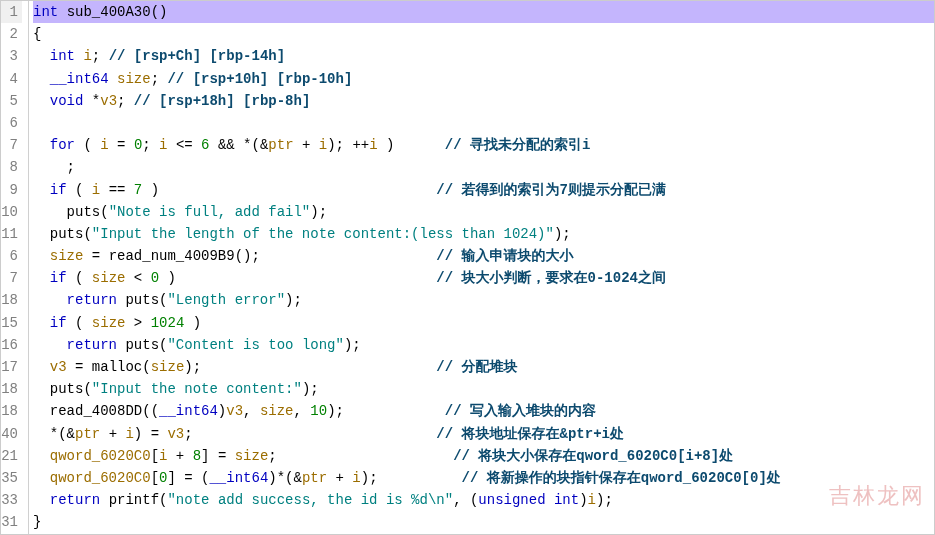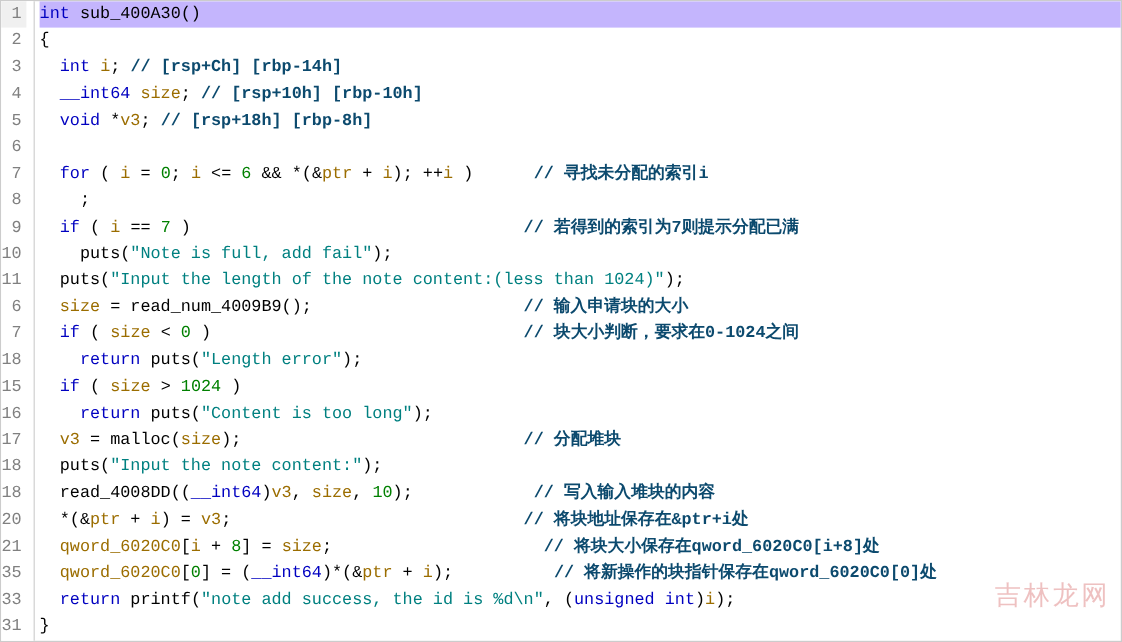--- a/index.html
+++ b/index.html
@@ -77,21 +77,21 @@
       <div class="line">10</div>
       <div class="line">11</div>
       <div class="line">6</div>
       <div class="line">7</div>
       <div class="line">18</div>
       <div class="line">15</div>
       <div class="line">16</div>
       <div class="line">17</div>
       <div class="line">18</div>
       <div class="line">18</div>
-      <div class="line">20</div>
+      <div class="line">40</div>
       <div class="line">21</div>
       <div class="line">35</div>
       <div class="line">33</div>
       <div class="line">31</div>
     </div>
   <div class="code" id="code"><div class="line current"><span class="type">int</span><span class="op"> </span><span class="id-func">sub_400A30</span><span class="op">()</span></div><div class="line"><span class="braces">{</span></div><div class="line"><span class="op">  </span><span class="type">int</span><span class="op"> </span><span class="var">i</span><span class="op">; </span><span class="c">// [rsp+Ch] [rbp-14h]</span></div><div class="line"><span class="op">  </span><span class="type">__int64</span><span class="op"> </span><span class="var">size</span><span class="op">; </span><span class="c">// [rsp+10h] [rbp-10h]</span></div><div class="line"><span class="op">  </span><span class="type">void</span><span class="op"> *</span><span class="var">v3</span><span class="op">; </span><span class="c">// [rsp+18h] [rbp-8h]</span></div><div class="line"><span class="op"> </span></div><div class="line"><span class="op">  </span><span class="kw">for</span><span class="op"> ( </span><span class="var">i</span><span class="op"> = </span><span class="num">0</span><span class="op">; </span><span class="var">i</span><span class="op"> &lt;= </span><span class="num">6</span><span class="op"> &amp;&amp; *(&amp;</span><span class="var">ptr</span><span class="op"> + </span><span class="var">i</span><span class="op">); ++</span><span class="var">i</span><span class="op"> )      </span><span class="c">// 寻找未分配的索引i</span></div><div class="line"><span class="op">    ;</span></div><div class="line"><span class="op">  </span><span class="kw">if</span><span class="op"> ( </span><span class="var">i</span><span class="op"> == </span><span class="num">7</span><span class="op"> )                                 </span><span class="c">// 若得到的索引为7则提示分配已满</span></div><div class="line"><span class="op">    </span><span class="id-func">puts</span><span class="op">(</span><span class="s">"Note is full, add fail"</span><span class="op">);</span></div><div class="line"><span class="op">  </span><span class="id-func">puts</span><span class="op">(</span><span class="s">"Input the length of the note content:(less than 1024)"</span><span class="op">);</span></div><div class="line"><span class="op">  </span><span class="var">size</span><span class="op"> = </span><span class="id-func">read_num_4009B9</span><span class="op">();                     </span><span class="c">// 输入申请块的大小</span></div><div class="line"><span class="op">  </span><span class="kw">if</span><span class="op"> ( </span><span class="var">size</span><span class="op"> &lt; </span><span class="num">0</span><span class="op"> )                               </span><span class="c">// 块大小判断，要求在0-1024之间</span></div><div class="line"><span class="op">    </span><span class="kw">return</span><span class="op"> </span><span class="id-func">puts</span><span class="op">(</span><span class="s">"Length error"</span><span class="op">);</span></div><div class="line"><span class="op">  </span><span class="kw">if</span><span class="op"> ( </span><span class="var">size</span><span class="op"> &gt; </span><span class="num">1024</span><span class="op"> )</span></div><div class="line"><span class="op">    </span><span class="kw">return</span><span class="op"> </span><span class="id-func">puts</span><span class="op">(</span><span class="s">"Content is too long"</span><span class="op">);</span></div><div class="line"><span class="op">  </span><span class="var">v3</span><span class="op"> = </span><span class="id-func">malloc</span><span class="op">(</span><span class="var">size</span><span class="op">);                            </span><span class="c">// 分配堆块</span></div><div class="line"><span class="op">  </span><span class="id-func">puts</span><span class="op">(</span><span class="s">"Input the note content:"</span><span class="op">);</span></div><div class="line"><span class="op">  </span><span class="id-func">read_4008DD</span><span class="op">((</span><span class="type">__int64</span><span class="op">)</span><span class="var">v3</span><span class="op">, </span><span class="var">size</span><span class="op">, </span><span class="num">10</span><span class="op">);            </span><span class="c">// 写入输入堆块的内容</span></div><div class="line"><span class="op">  *(&amp;</span><span class="var">ptr</span><span class="op"> + </span><span class="var">i</span><span class="op">) = </span><span class="var">v3</span><span class="op">;                             </span><span class="c">// 将块地址保存在&amp;ptr+i处</span></div><div class="line"><span class="op">  </span><span class="var">qword_6020C0</span><span class="op">[</span><span class="var">i</span><span class="op"> + </span><span class="num">8</span><span class="op">] = </span><span class="var">size</span><span class="op">;                     </span><span class="c">// 将块大小保存在qword_6020C0[i+8]处</span></div><div class="line"><span class="op">  </span><span class="var">qword_6020C0</span><span class="op">[</span><span class="num">0</span><span class="op">] = (</span><span class="type">__int64</span><span class="op">)*(&amp;</span><span class="var">ptr</span><span class="op"> + </span><span class="var">i</span><span class="op">);          </span><span class="c">// 将新操作的块指针保存在qword_6020C0[0]处</span></div><div class="line"><span class="op">  </span><span class="kw">return</span><span class="op"> </span><span class="id-func">printf</span><span class="op">(</span><span class="s">"note add success, the id is %d\n"</span><span class="op">, (</span><span class="type">unsigned</span><span class="op"> </span><span class="type">int</span><span class="op">)</span><span class="var">i</span><span class="op">);</span></div><div class="line"><span class="braces">}</span></div></div>
 </div>
 
 <div class="watermark">吉林龙网</div>
 

